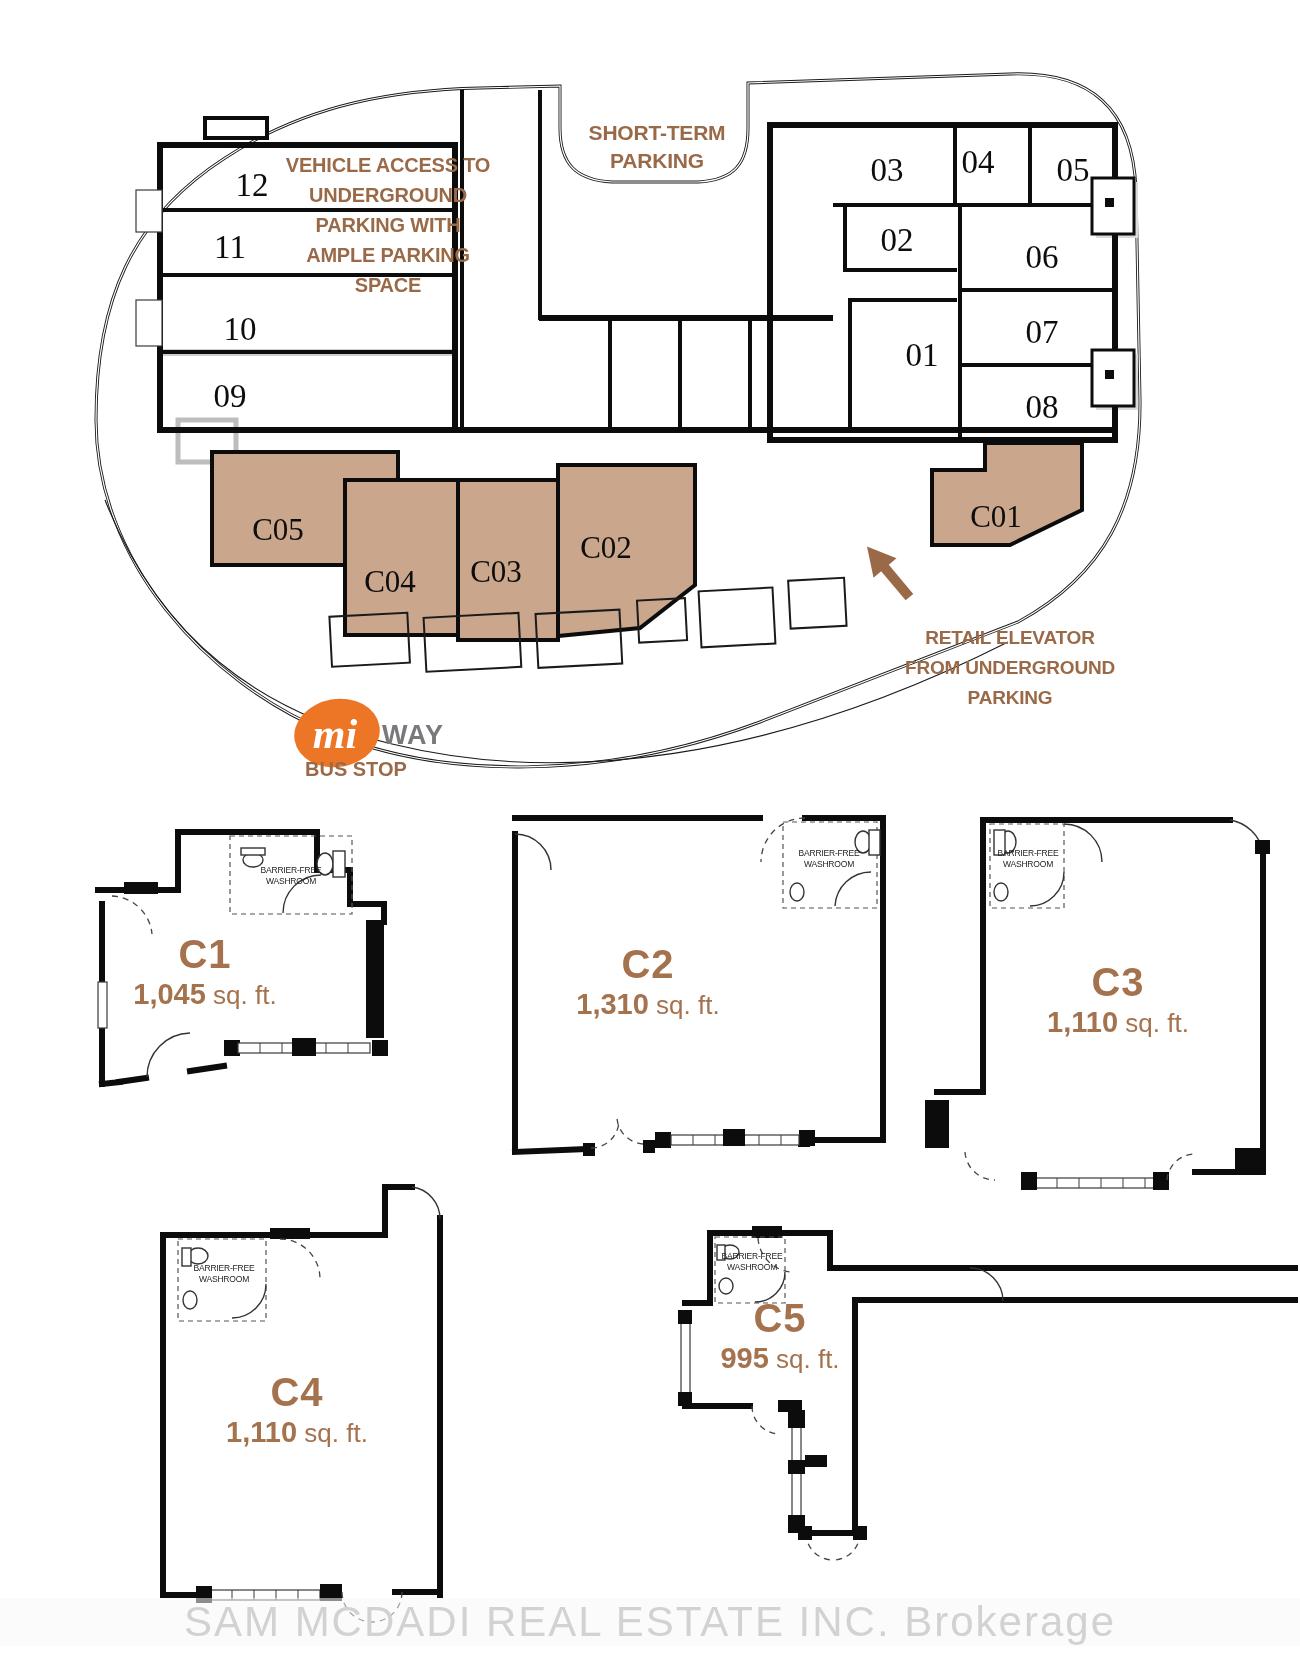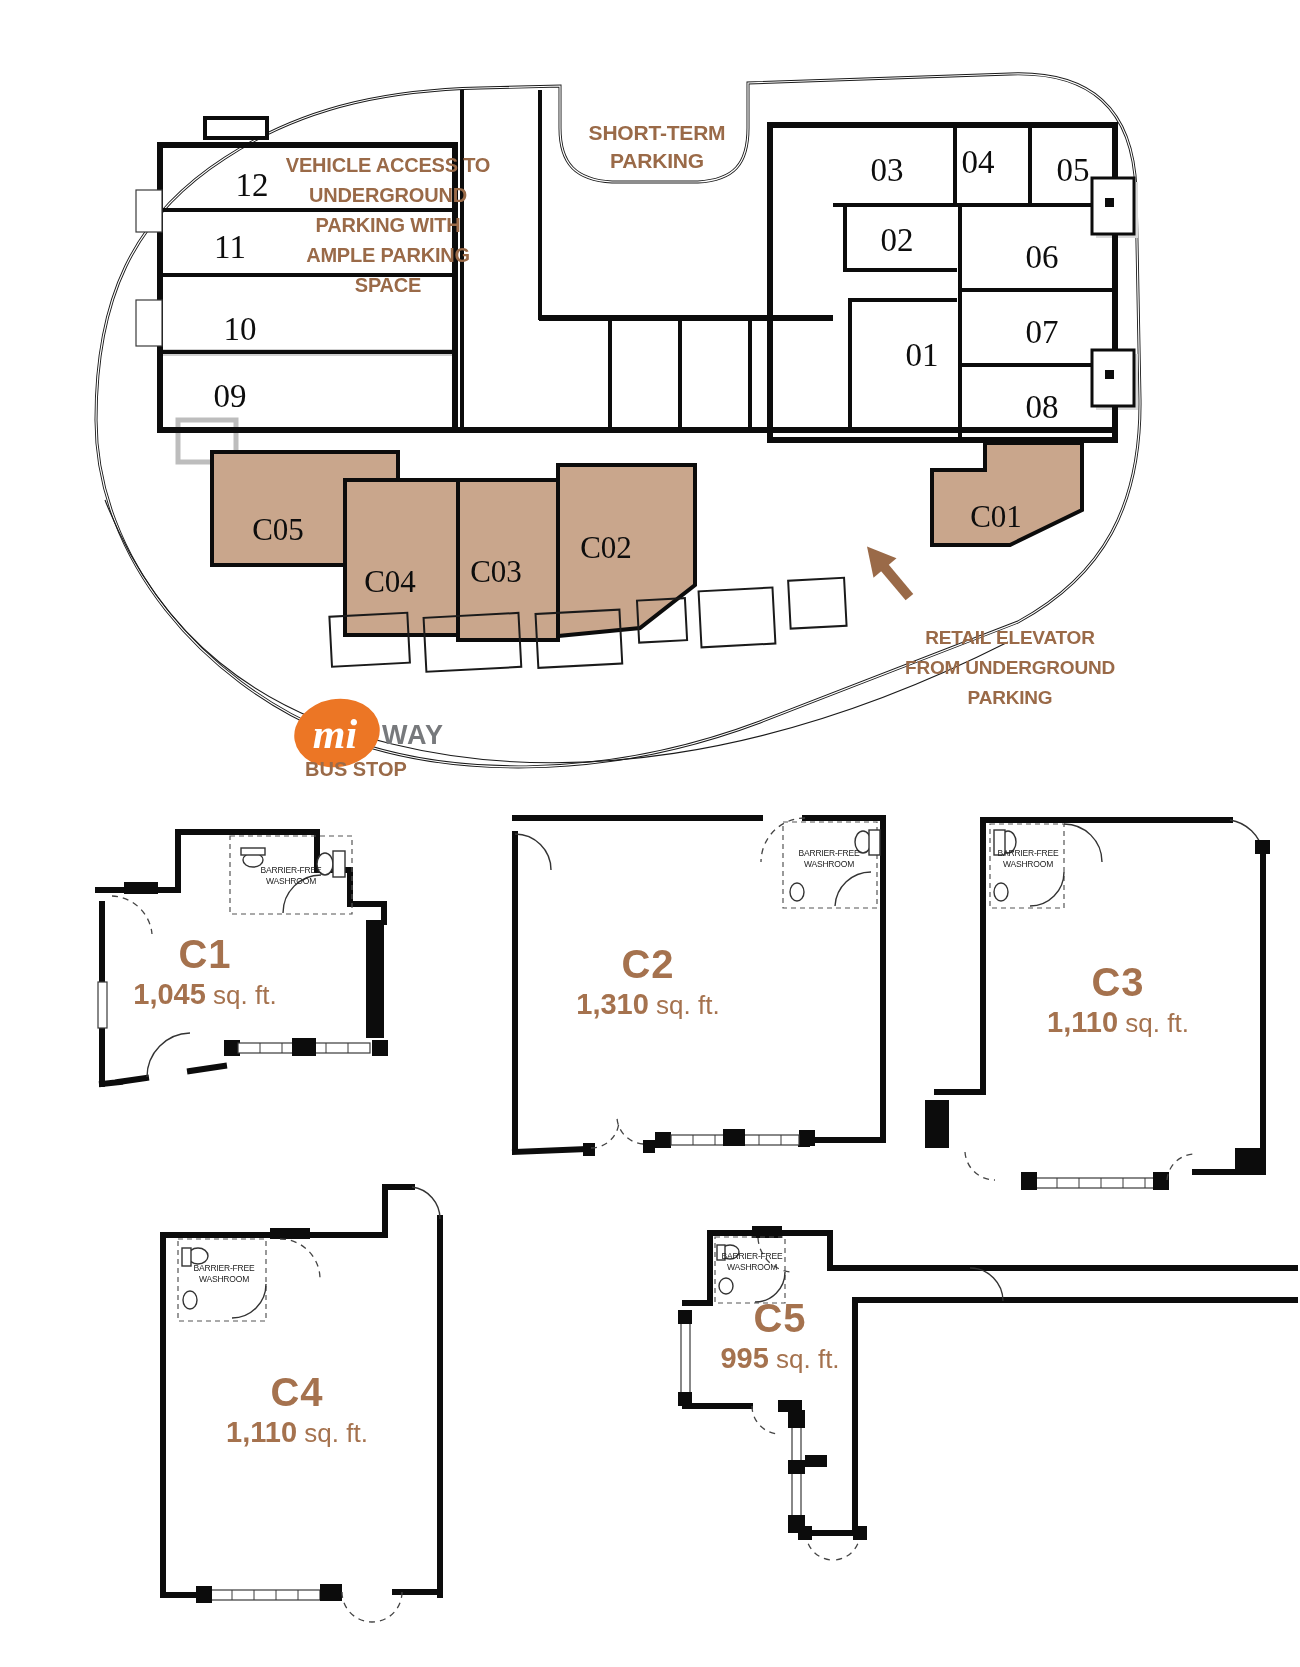--- a/index.html
+++ b/index.html
@@ -271,13 +271,14 @@
         <rect class="fix" x="77" y="85" width="8" height="15"></rect>
       <ellipse class="fix" cx="86" cy="126" rx="7" ry="8"></ellipse>
       <path class="arc" d="M145,112 A30,30 0 0 1 115,142"></path>
       <text class="wr" x="112" y="99">BARRIER-FREE</text>
       <text class="wr" x="112" y="110">WASHROOM</text>
     </g>
     <text class="unitname" x="140" y="172">C5</text>
     <text class="unitarea" x="140" y="208"><tspan class="num">995</tspan><tspan class="sq"> sq. ft.</tspan></text>
   </svg>
 
+  <div class="watermark">SAM MCDADI REAL ESTATE INC.  Brokerage</div>
 </div>
 
 </body></html>

